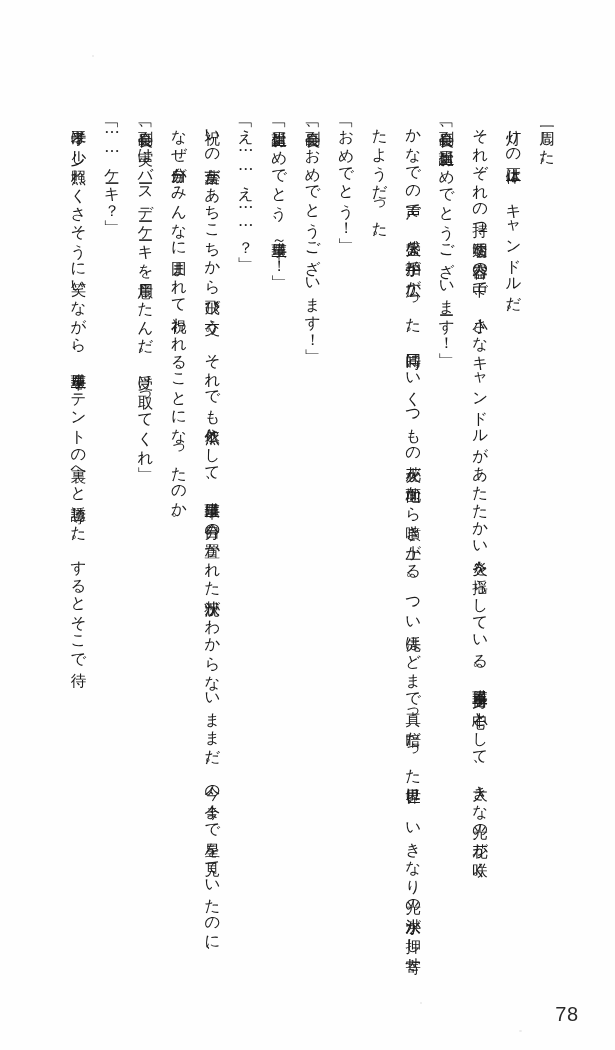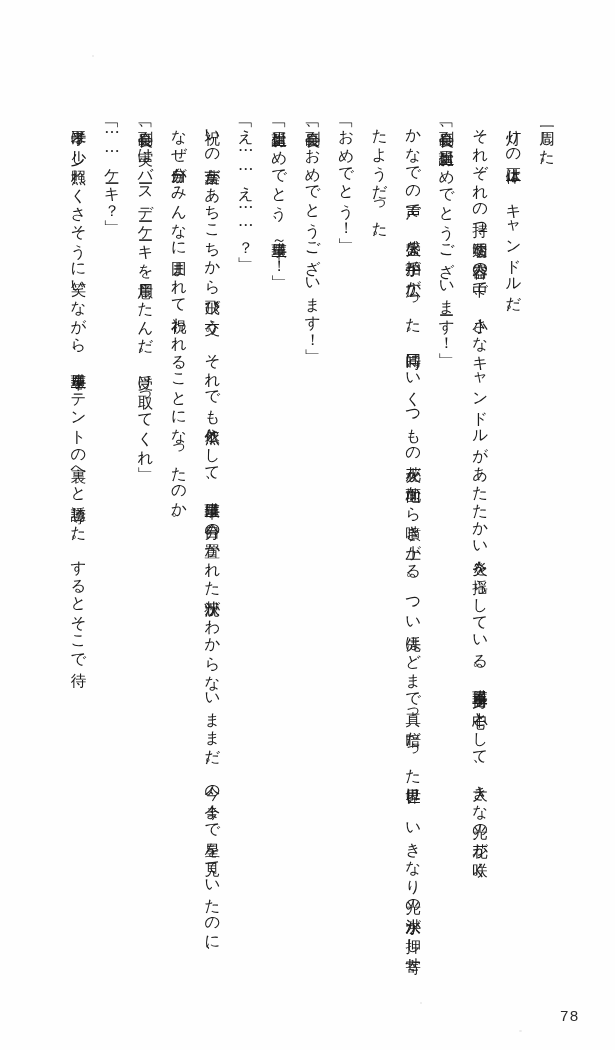--- a/index.html
+++ b/index.html
@@ -49,22 +49,22 @@
 
   
   .para {
     display: block;
   }
 
   #page-number {
     position: absolute;
     bottom: 24px;
     right: 36px;
-    font-size: 15px;
-    font-family: Liberation Mono, monospace;
+    font-size: 20px;
+    font-family: Liberation Sans, sans-serif;
     color: #2a2a2a;
     letter-spacing: 0.04em;
   }
 
   
   .speckle {
     position: absolute;
     background: #d8d8d8;
     border-radius: 50%;
     opacity: 0.55;

